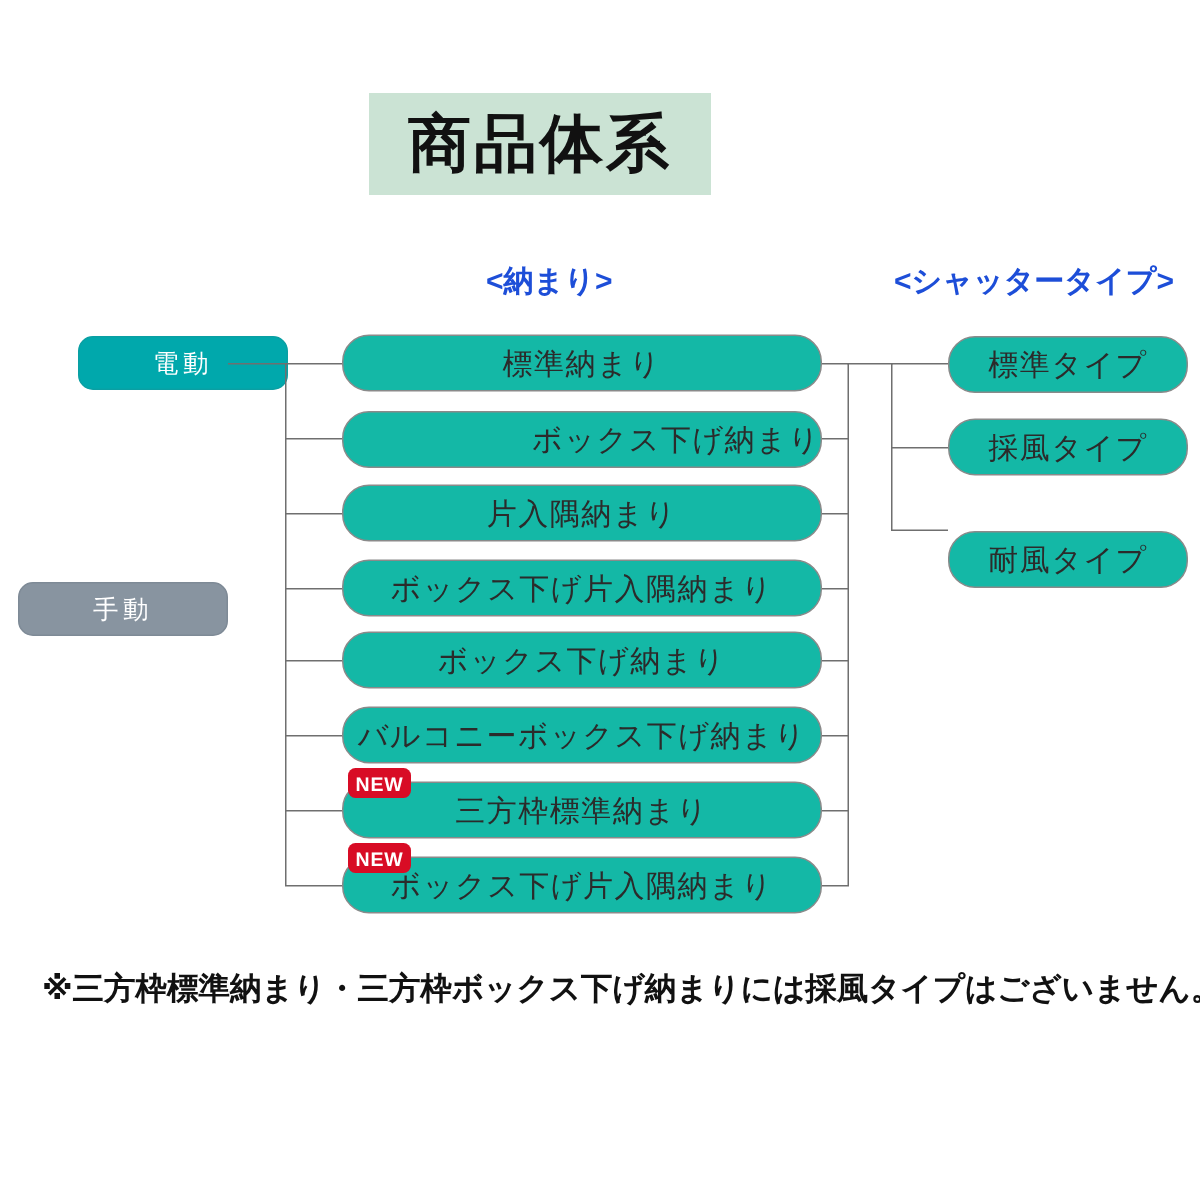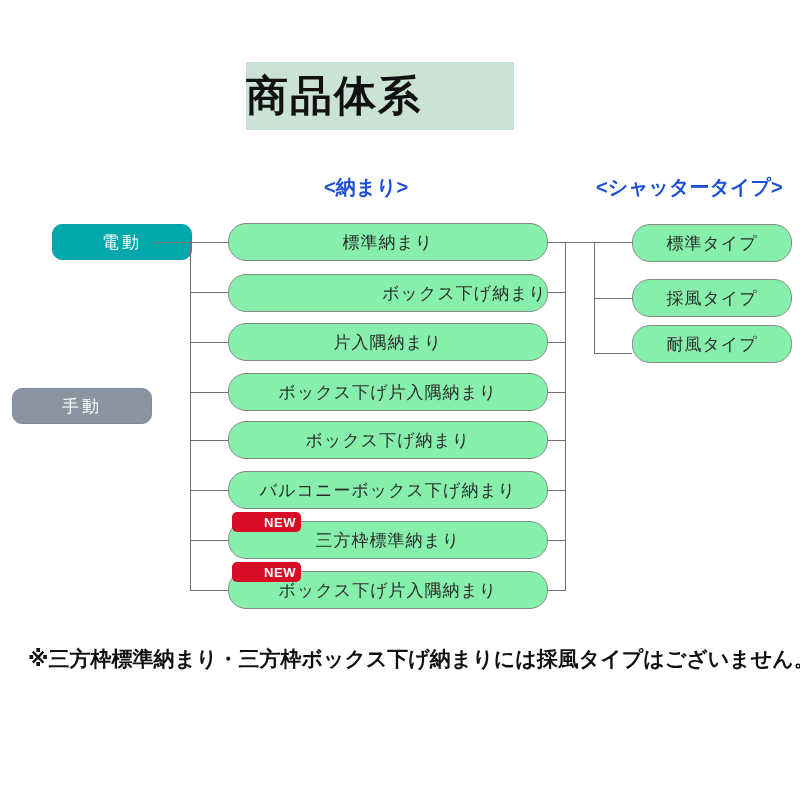--- a/index.html
+++ b/index.html
@@ -9,23 +9,23 @@
     font-family:"Liberation Sans","DejaVu Sans",sans-serif;
     overflow:hidden;
     position:relative;
   }
   #stage{position:absolute;left:0;top:0;width:800px;height:800px;}
 
   
   .title-band{
     position:absolute;
     left:246px;top:62px;
-    width:268px;height:68px;
+    width:228px;height:68px;
     background:#cbe3d4;
-    display:flex;align-items:center;
+    display:flex;align-items:center;justify-content:center;
   }
   .title-text{
     font-size:42px;
     font-weight:bold;
     color:#111111;
     letter-spacing:2px;
     line-height:1;
   }
 
   
@@ -51,45 +51,44 @@
     letter-spacing:3px;
     box-sizing:border-box;
   }
   #mode-denki{top:224px;background:#00a8ac;border:1px solid #0a9fa3;margin-left:40px;}
   #mode-shudo{top:388px;background:#8894a0;border:1px solid #7e8a96;}
 
   
   .node{
     position:absolute;
     box-sizing:border-box;
-    background:#86efac;
+    background:#14b8a6;
     border:1px solid #8a8a8a;
     border-radius:18px;
     display:flex;align-items:center;justify-content:center;
     color:#2b2b2b;
-    font-size:17px;
+    font-size:20px;
     letter-spacing:1px;
     white-space:nowrap;
   }
   .node.osamari{left:228px;width:320px;height:38px;}
   .node.shutter{left:632px;width:160px;height:38px;}
 
   
   .new-badge{
     position:absolute;
     width:42px;height:20px;
     background:#d80c25;
     border-radius:5px;
     color:#ffffff;
     font-size:13px;
     font-weight:bold;
     letter-spacing:0.5px;
     display:flex;align-items:center;justify-content:center;
     z-index:6;
-    padding-left:27px;
   }
 
   
   .ln{position:absolute;background:#6f6f6f;}
   .ln.h{height:1px;}
   .ln.v{width:1px;}
 
   
   .note{
     position:absolute;
@@ -176,19 +175,19 @@
 
   <div class="new-badge" style="left:232px;top:512px;">NEW</div>
   <div class="new-badge" style="left:232px;top:562px;">NEW</div>
 
   <div class="node shutter" style="top:224px;">
     <span>標準タイプ</span>
   </div>
   <div class="node shutter" style="top:279px;">
     <span>採風タイプ</span>
   </div>
-  <div class="node shutter" style="top:325px;">
+  <div class="node shutter" style="top:354px;">
     <span>耐風タイプ</span>
   </div>
 
   <div class="note">※三方枠標準納まり・三方枠ボックス下げ納まりには採風タイプはございません。</div>
 
 </div>
 
 </body></html>

